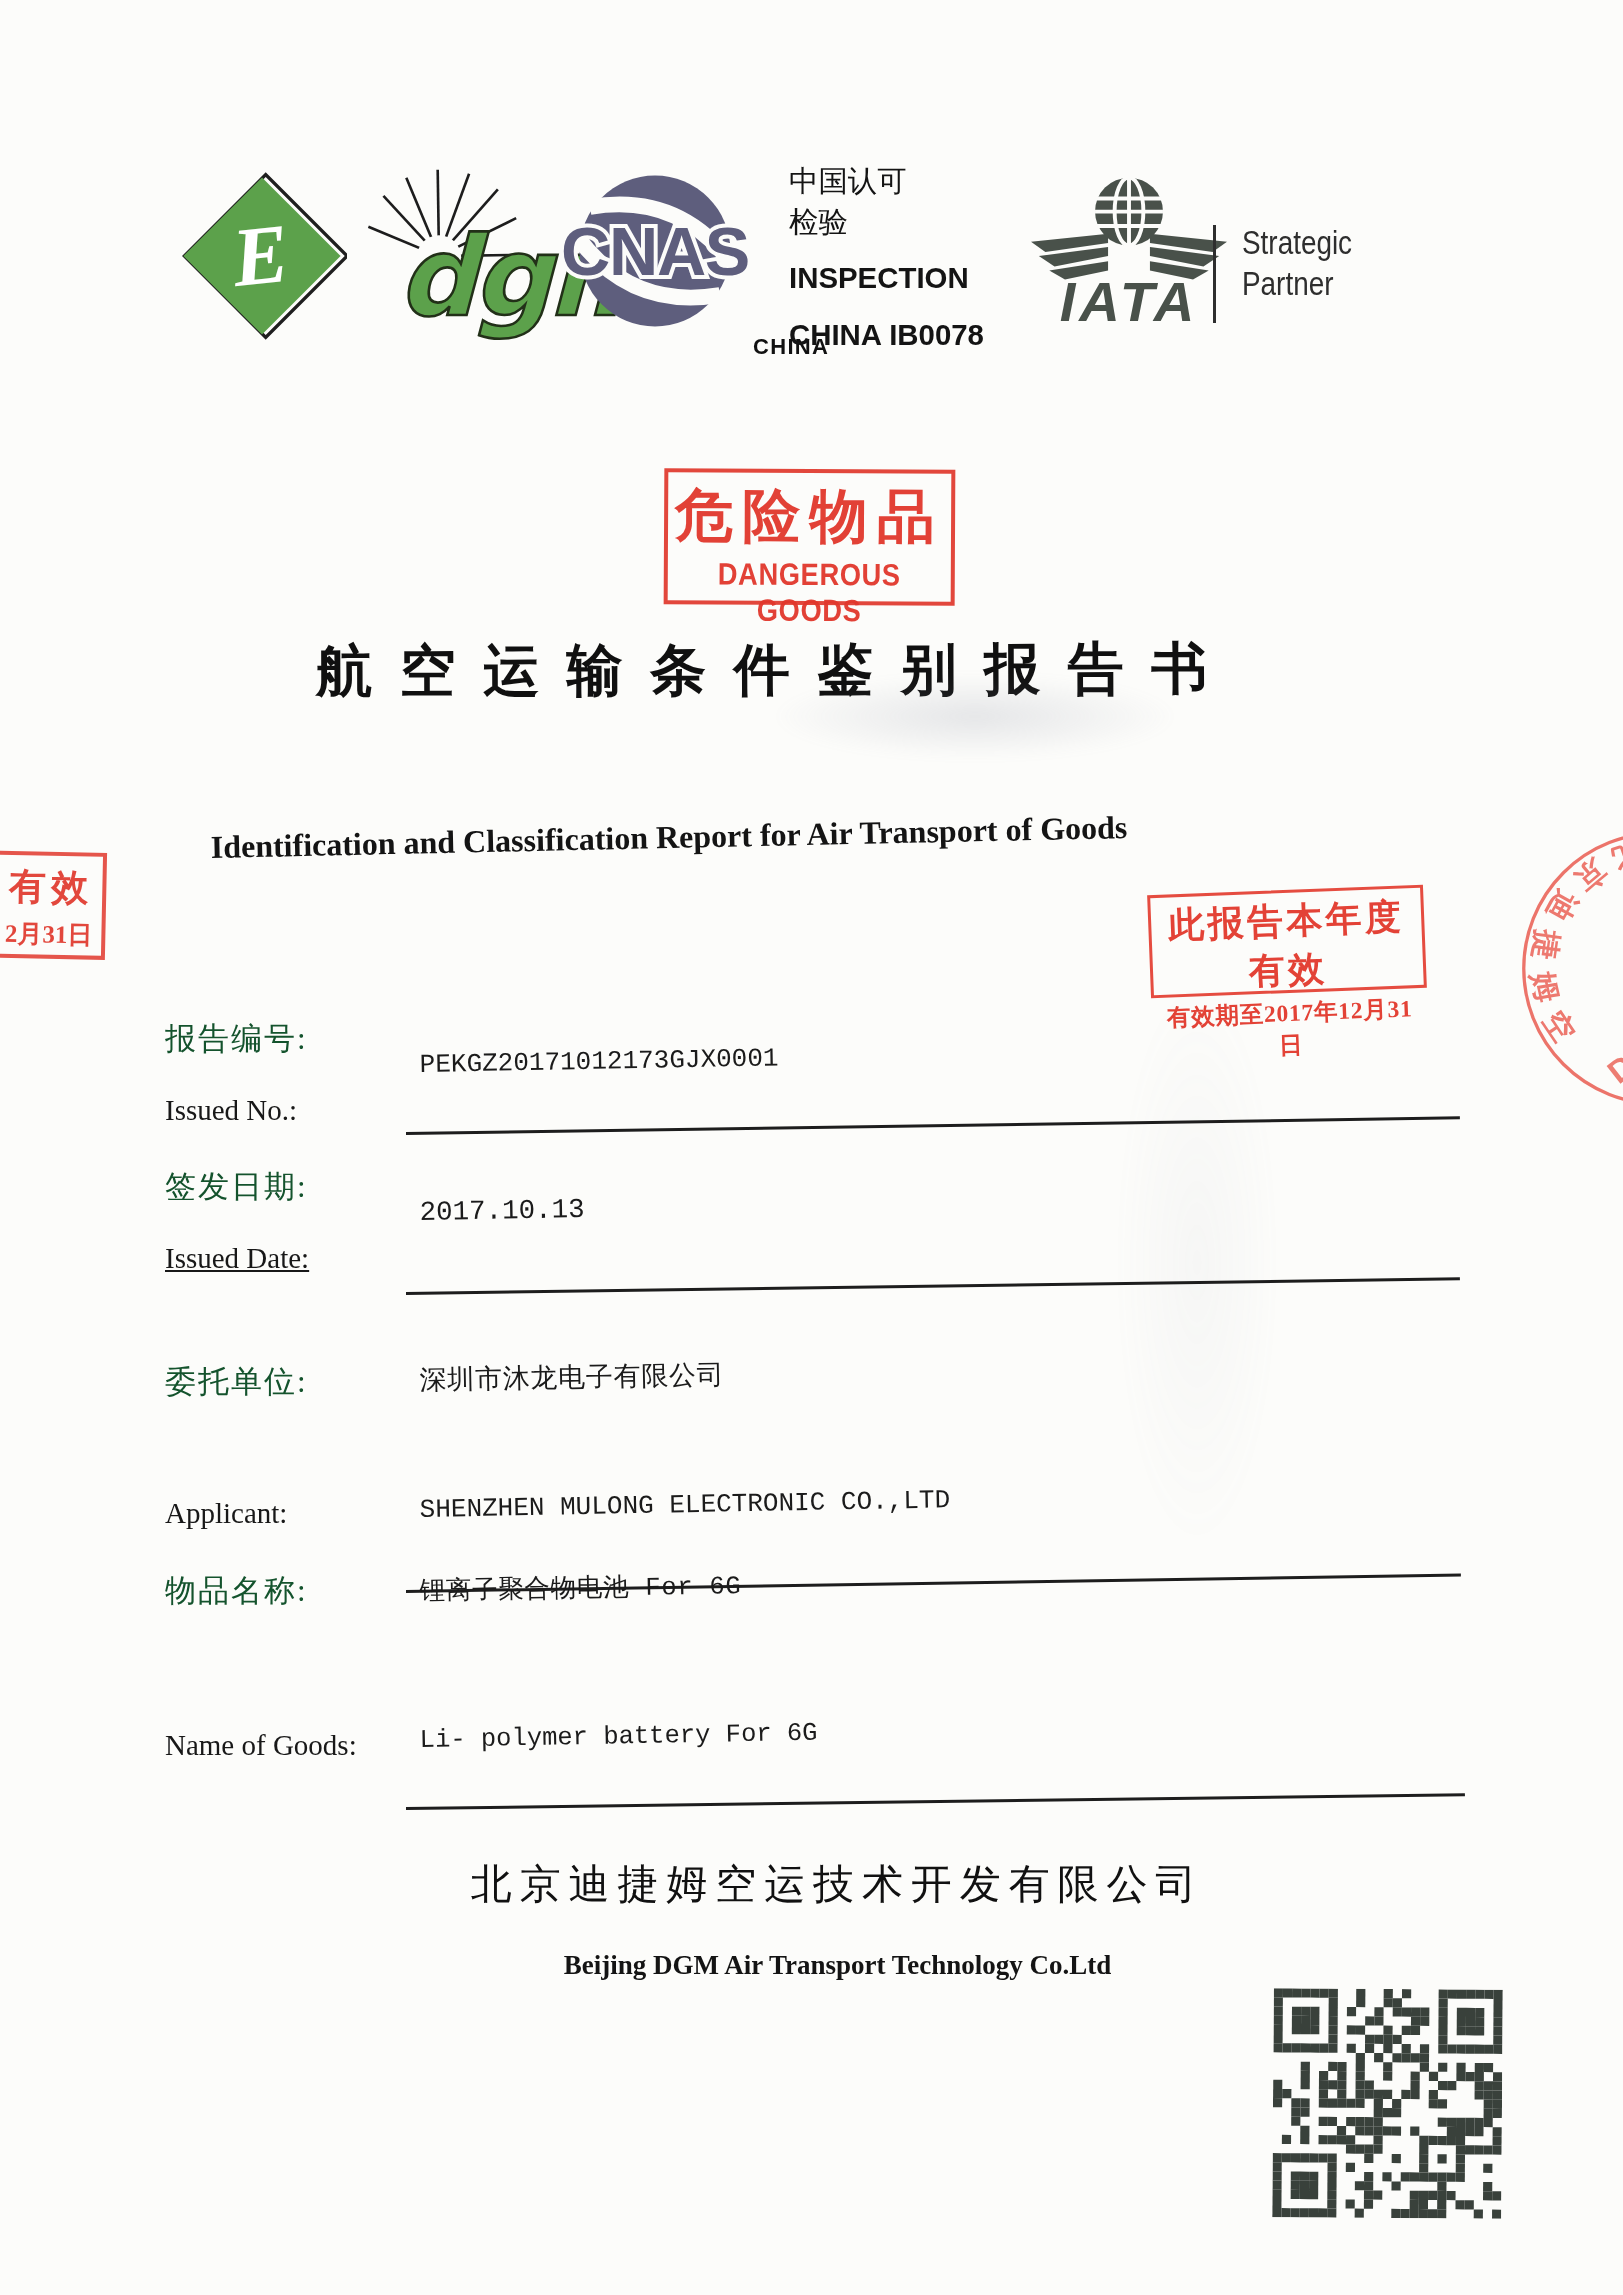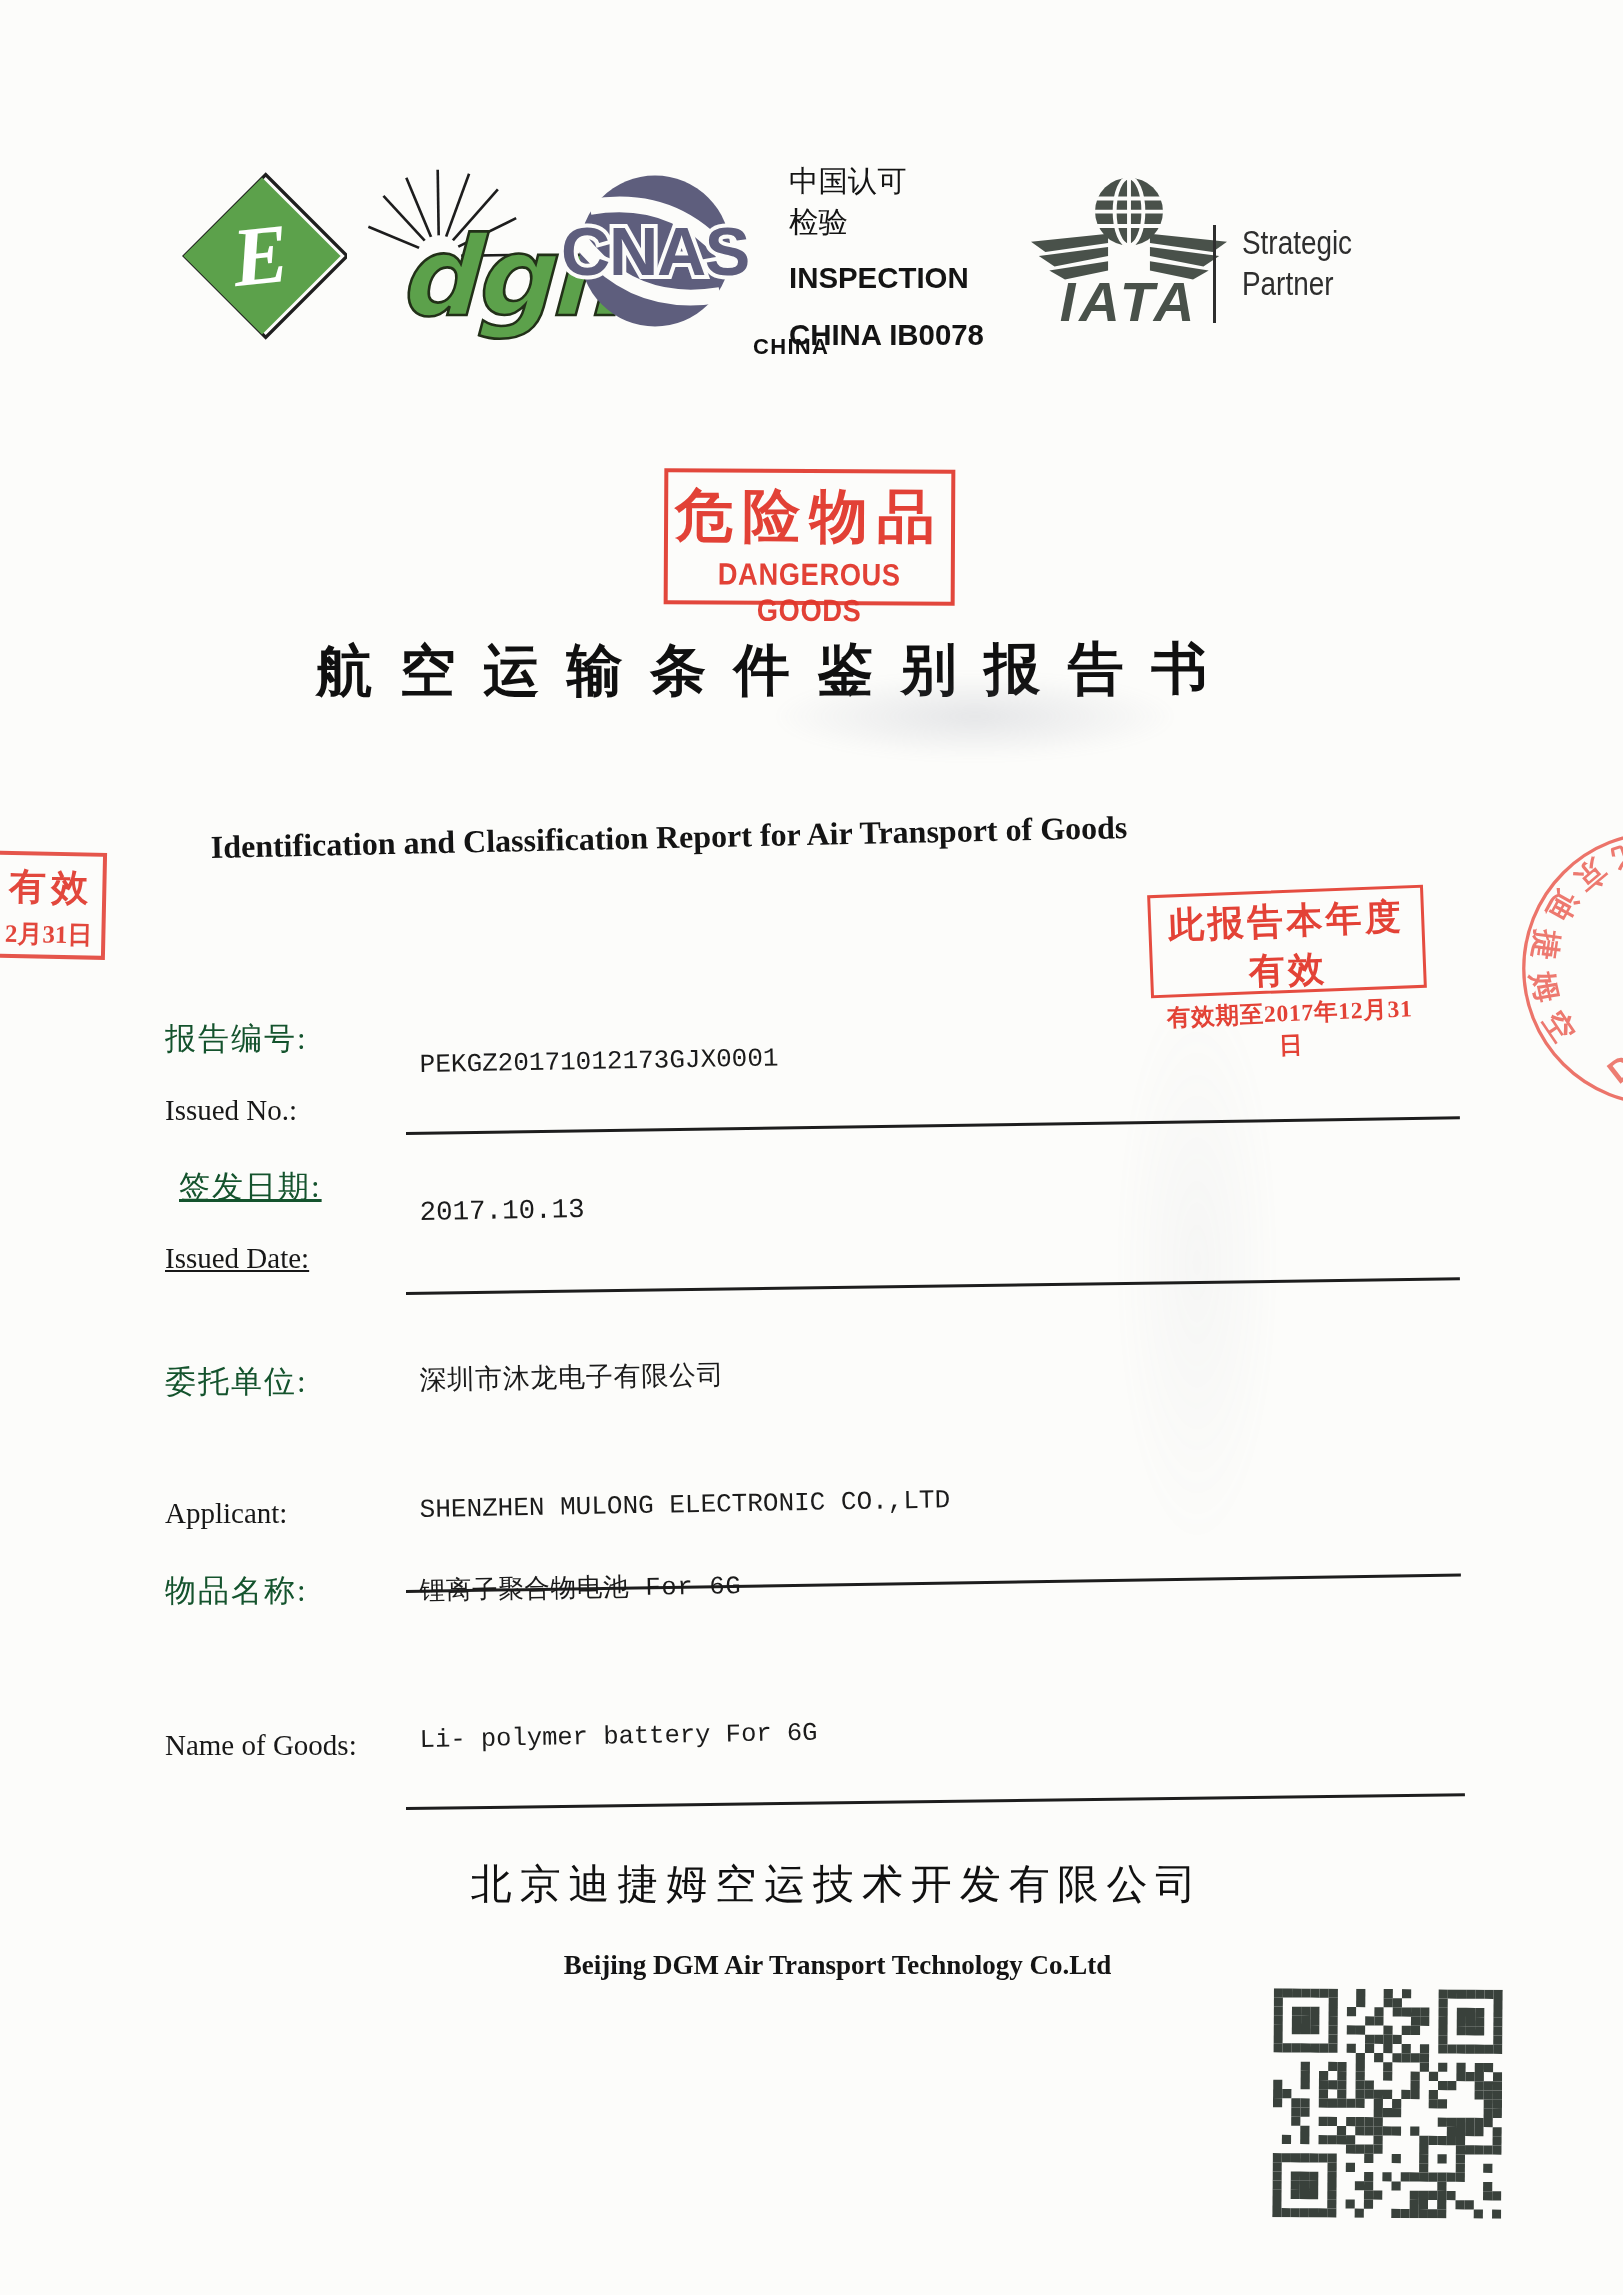--- a/index.html
+++ b/index.html
@@ -164,21 +164,21 @@
       <textPath href="#sealArc" startOffset="30">北京迪捷姆空</textPath>
     </text>
     <text x="218" y="408" font-size="50" font-weight="bold" fill="rgba(233,92,80,.8)" font-family="Liberation Sans,sans-serif" transform="rotate(-38 218 408)">DG</text>
   </svg>
 
   <div class="abs flabel-cn" style="left:165px;top:1018px;">报告编号:</div>
   <div class="abs fvalue" style="left:420px;top:1050px;">PEKGZ20171012173GJX0001</div>
   <div class="abs flabel-en" style="left:165px;top:1094px;">Issued No.:</div>
   <div class="abs underline" style="left:406px;top:1132px;width:1054px;transform:rotate(-.85deg);"></div>
 
-  <div class="abs flabel-cn" style="left:179px;top:1166px;text-decoration:underline;">签发日期:</div>
+  <div class="abs flabel-cn" style="left:165px;top:1166px;">签发日期:</div>
   <div class="abs fvalue" style="left:420px;top:1197px;font-size:27.5px;">2017.10.13</div>
   <div class="abs flabel-en" style="left:165px;top:1242px;text-decoration:underline;">Issued Date:</div>
   <div class="abs underline" style="left:406px;top:1292px;width:1054px;transform:rotate(-.8deg);"></div>
 
   <div class="abs flabel-cn" style="left:165px;top:1361px;">委托单位:</div>
   <div class="abs fvalue fvalue-cn serif" style="left:420px;top:1362px;">深圳市沐龙电子有限公司</div>
   <div class="abs flabel-en" style="left:165px;top:1497px;font-family:Liberation Serif, serif;">Applicant:</div>
   <div class="abs fvalue" style="left:420px;top:1495px;">SHENZHEN MULONG ELECTRONIC CO.,LTD</div>
   <div class="abs underline" style="left:406px;top:1590px;width:1055px;transform:rotate(-.9deg);"></div>
 

